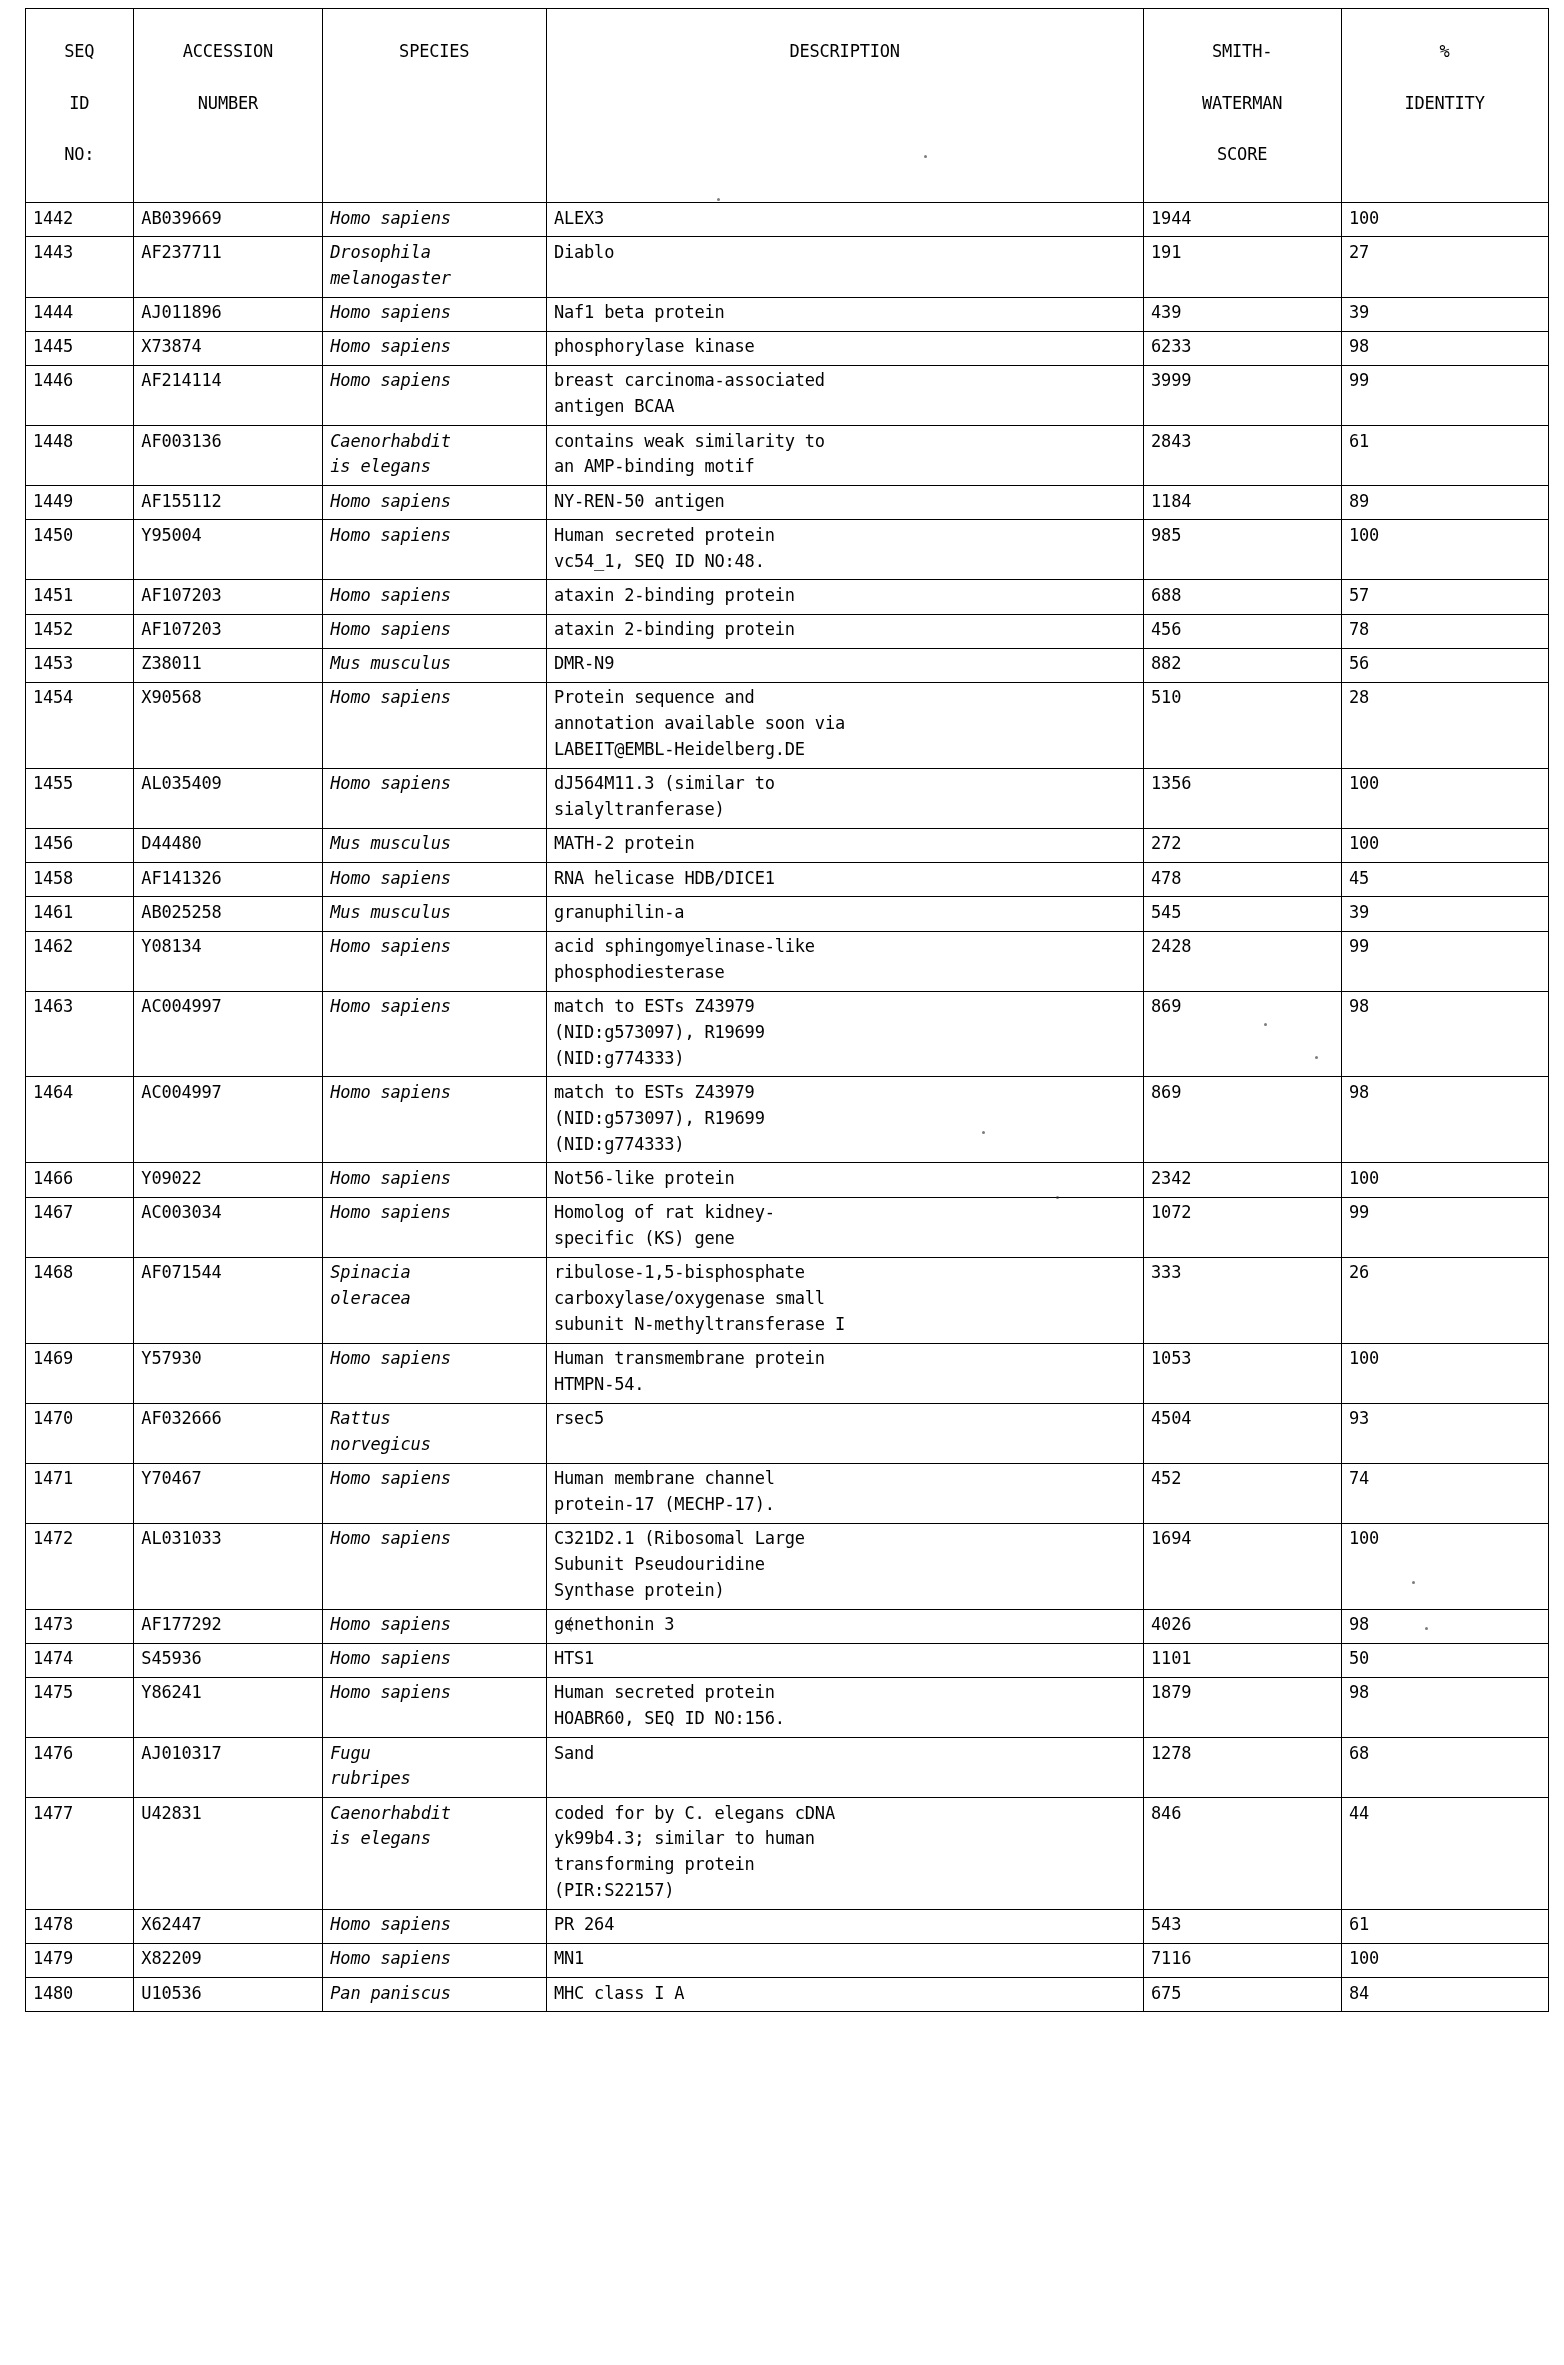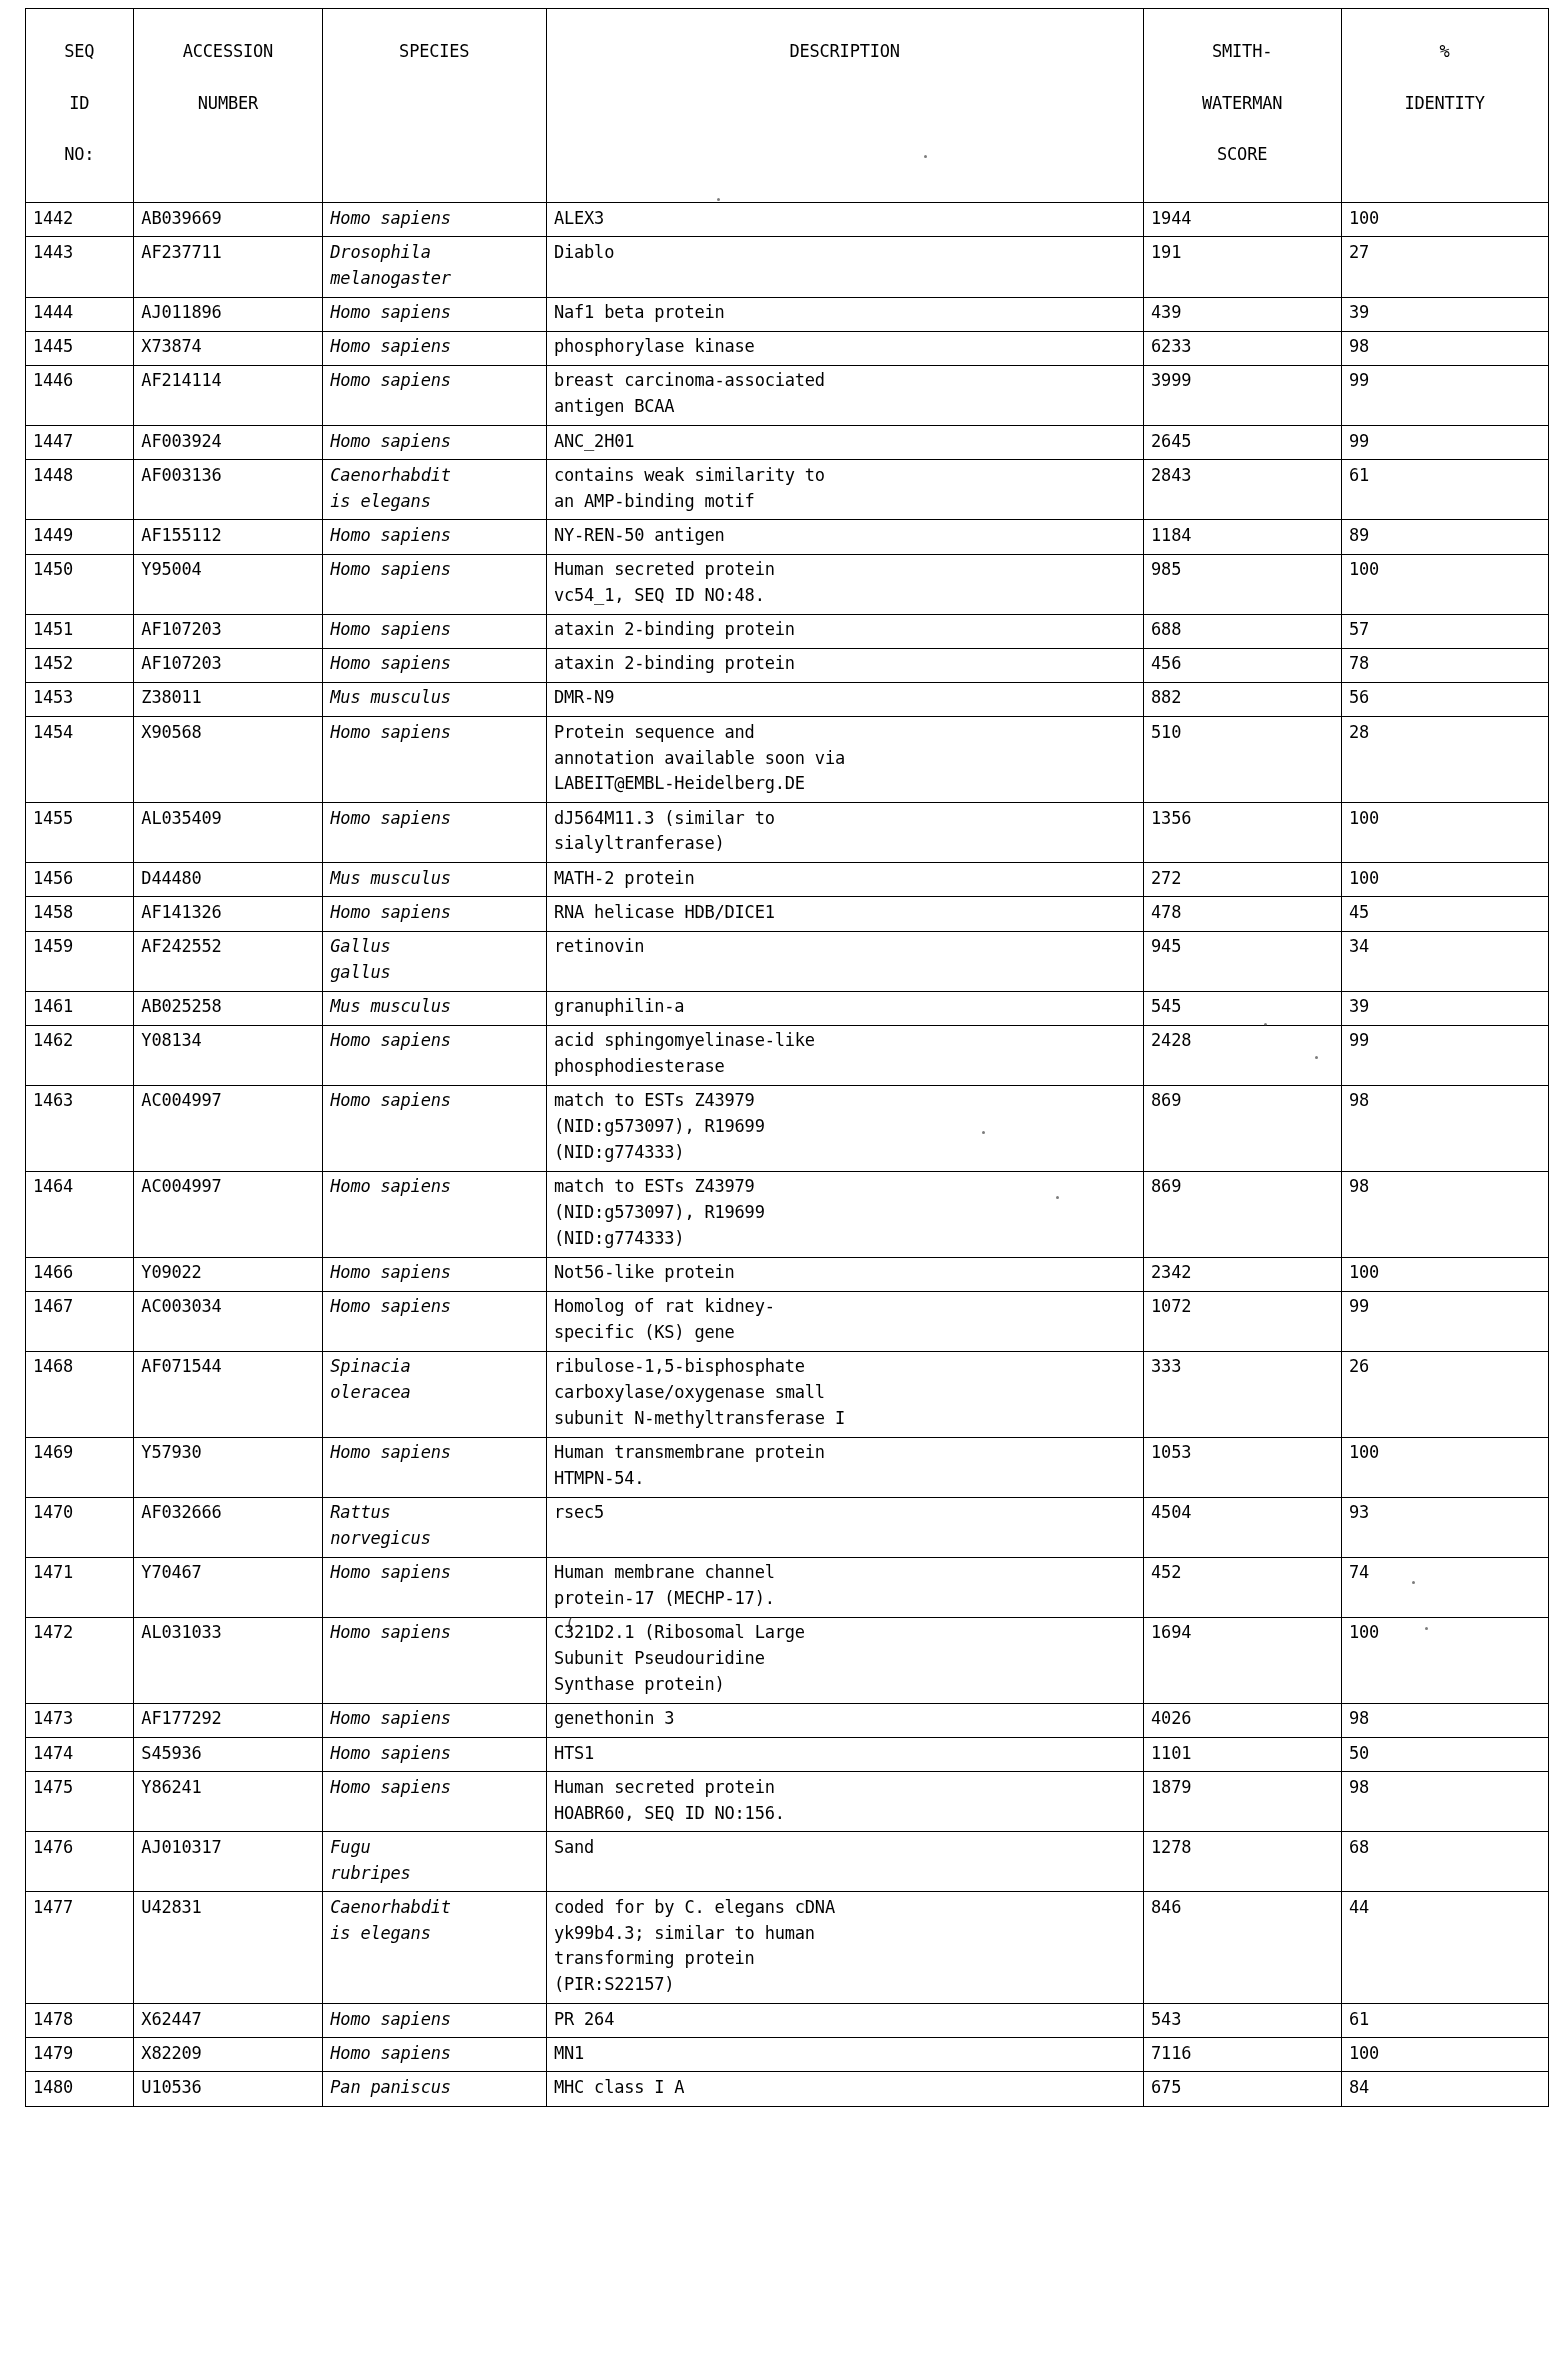--- a/index.html
+++ b/index.html
@@ -149,28 +149,20 @@
         <tr>
           <td class="seq-id">1446</td>
           <td class="acc">AF214114</td>
           <td class="species">Homo sapiens</td>
           <td class="desc">breast carcinoma-associated
 antigen BCAA</td>
           <td class="score">3999</td>
           <td class="ident">99</td>
         </tr>
         <tr>
-          <td class="seq-id">1447</td>
-          <td class="acc">AF003924</td>
-          <td class="species">Homo sapiens</td>
-          <td class="desc">ANC_2H01</td>
-          <td class="score">2645</td>
-          <td class="ident">99</td>
-        </tr>
-        <tr>
           <td class="seq-id">1448</td>
           <td class="acc">AF003136</td>
           <td class="species">Caenorhabdit
 is elegans</td>
           <td class="desc">contains weak similarity to
 an AMP-binding motif</td>
           <td class="score">2843</td>
           <td class="ident">61</td>
         </tr>
         <tr>
@@ -241,29 +233,20 @@
           <td class="score">272</td>
           <td class="ident">100</td>
         </tr>
         <tr>
           <td class="seq-id">1458</td>
           <td class="acc">AF141326</td>
           <td class="species">Homo sapiens</td>
           <td class="desc">RNA helicase HDB/DICE1</td>
           <td class="score">478</td>
           <td class="ident">45</td>
-        </tr>
-        <tr>
-          <td class="seq-id">1459</td>
-          <td class="acc">AF242552</td>
-          <td class="species">Gallus
-gallus</td>
-          <td class="desc">retinovin</td>
-          <td class="score">945</td>
-          <td class="ident">34</td>
         </tr>
         <tr>
           <td class="seq-id">1461</td>
           <td class="acc">AB025258</td>
           <td class="species">Mus musculus</td>
           <td class="desc">granuphilin-a</td>
           <td class="score">545</td>
           <td class="ident">39</td>
         </tr>
         <tr>

